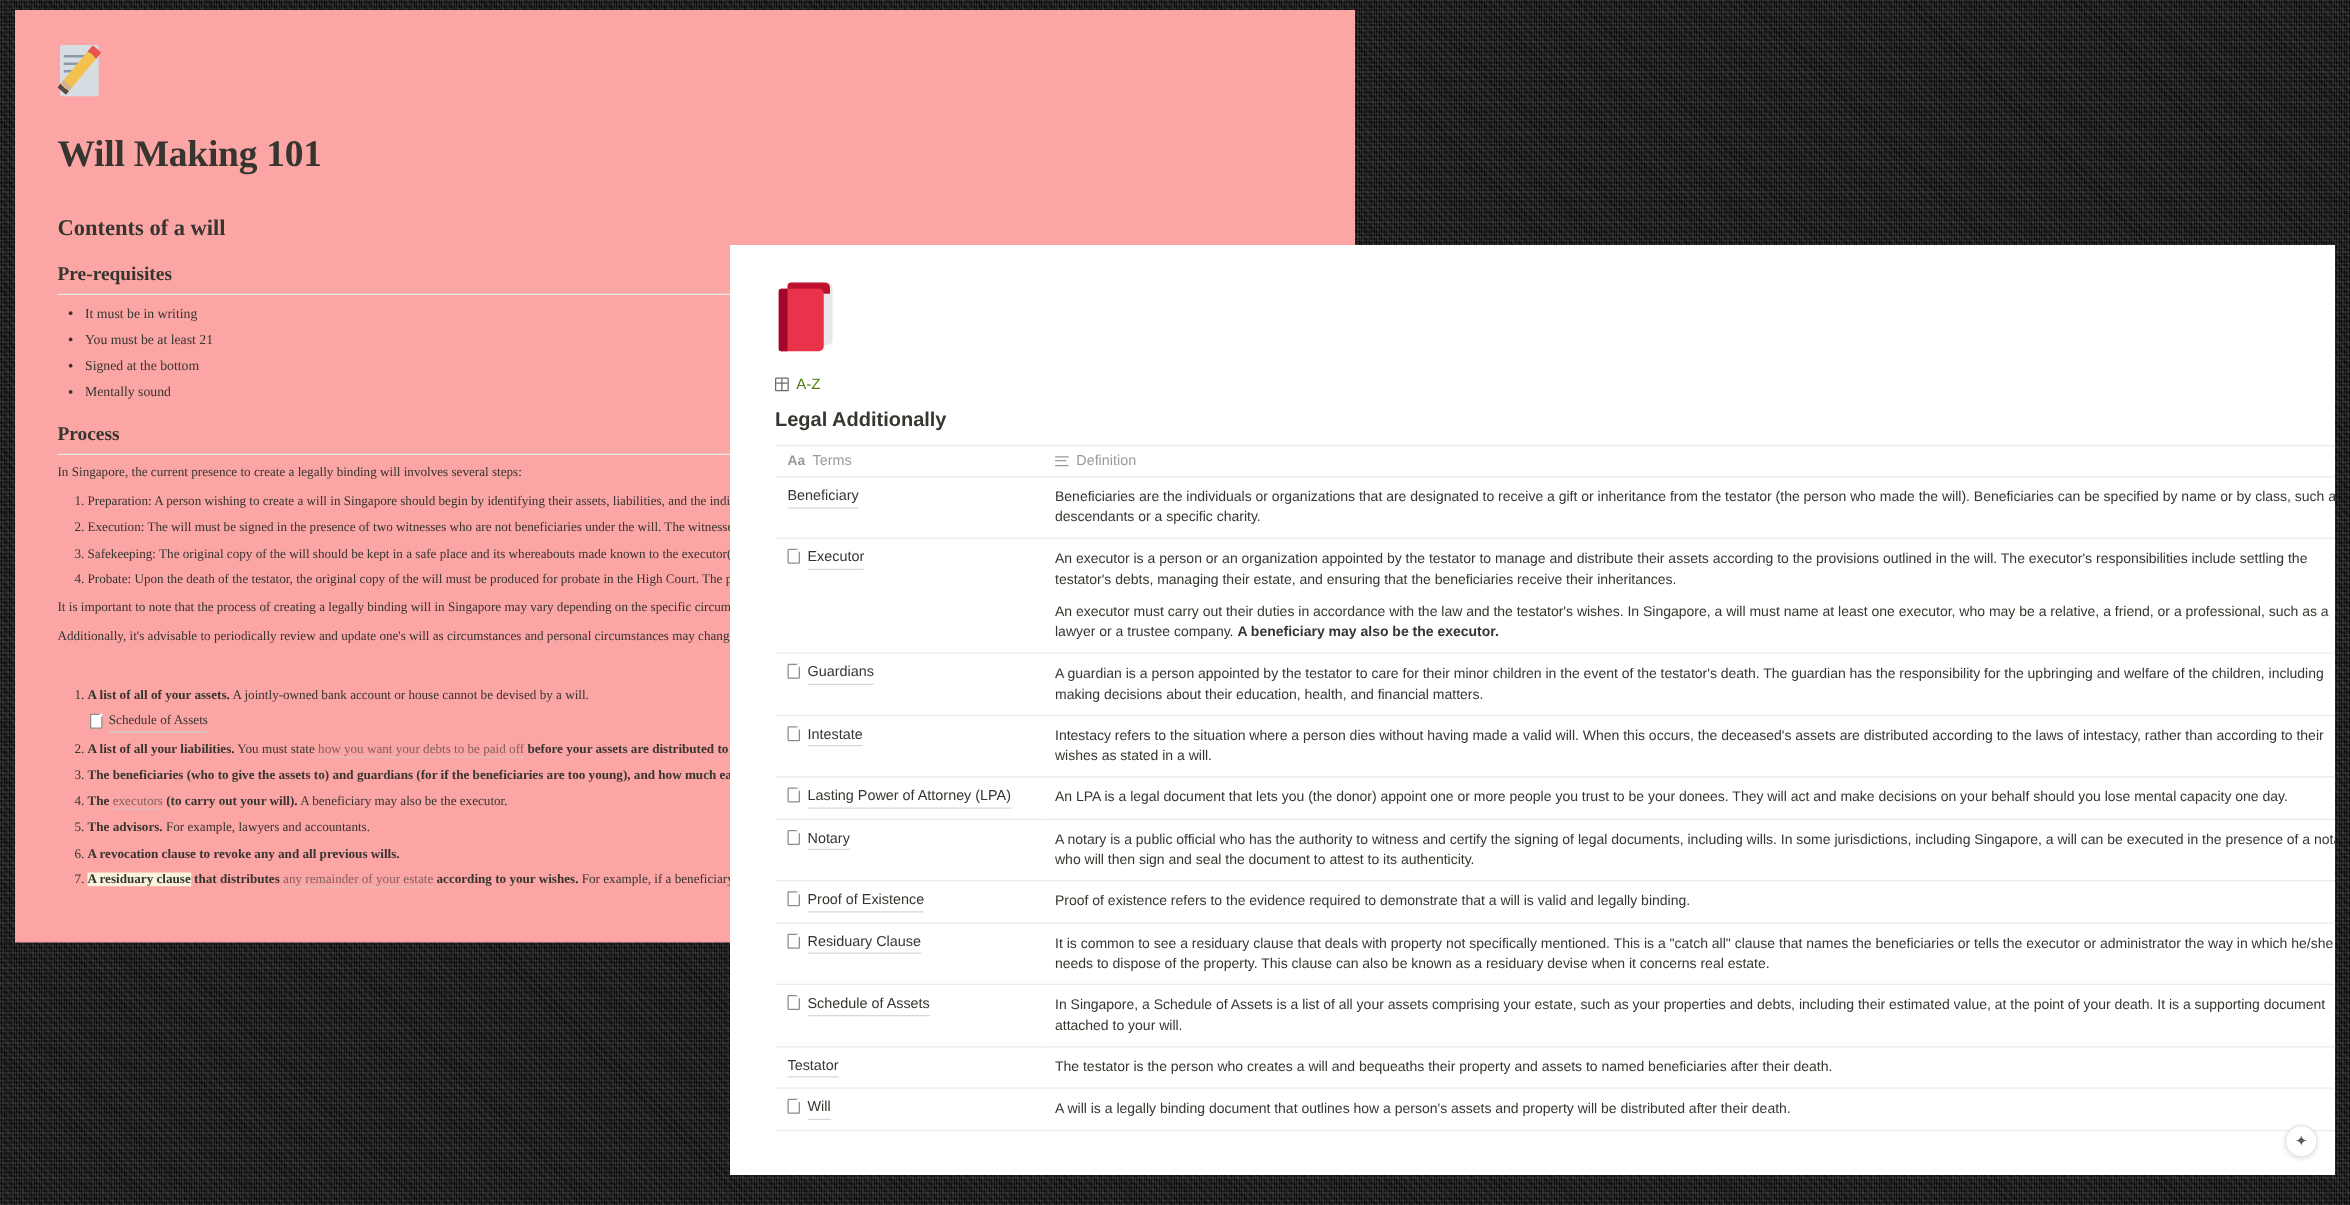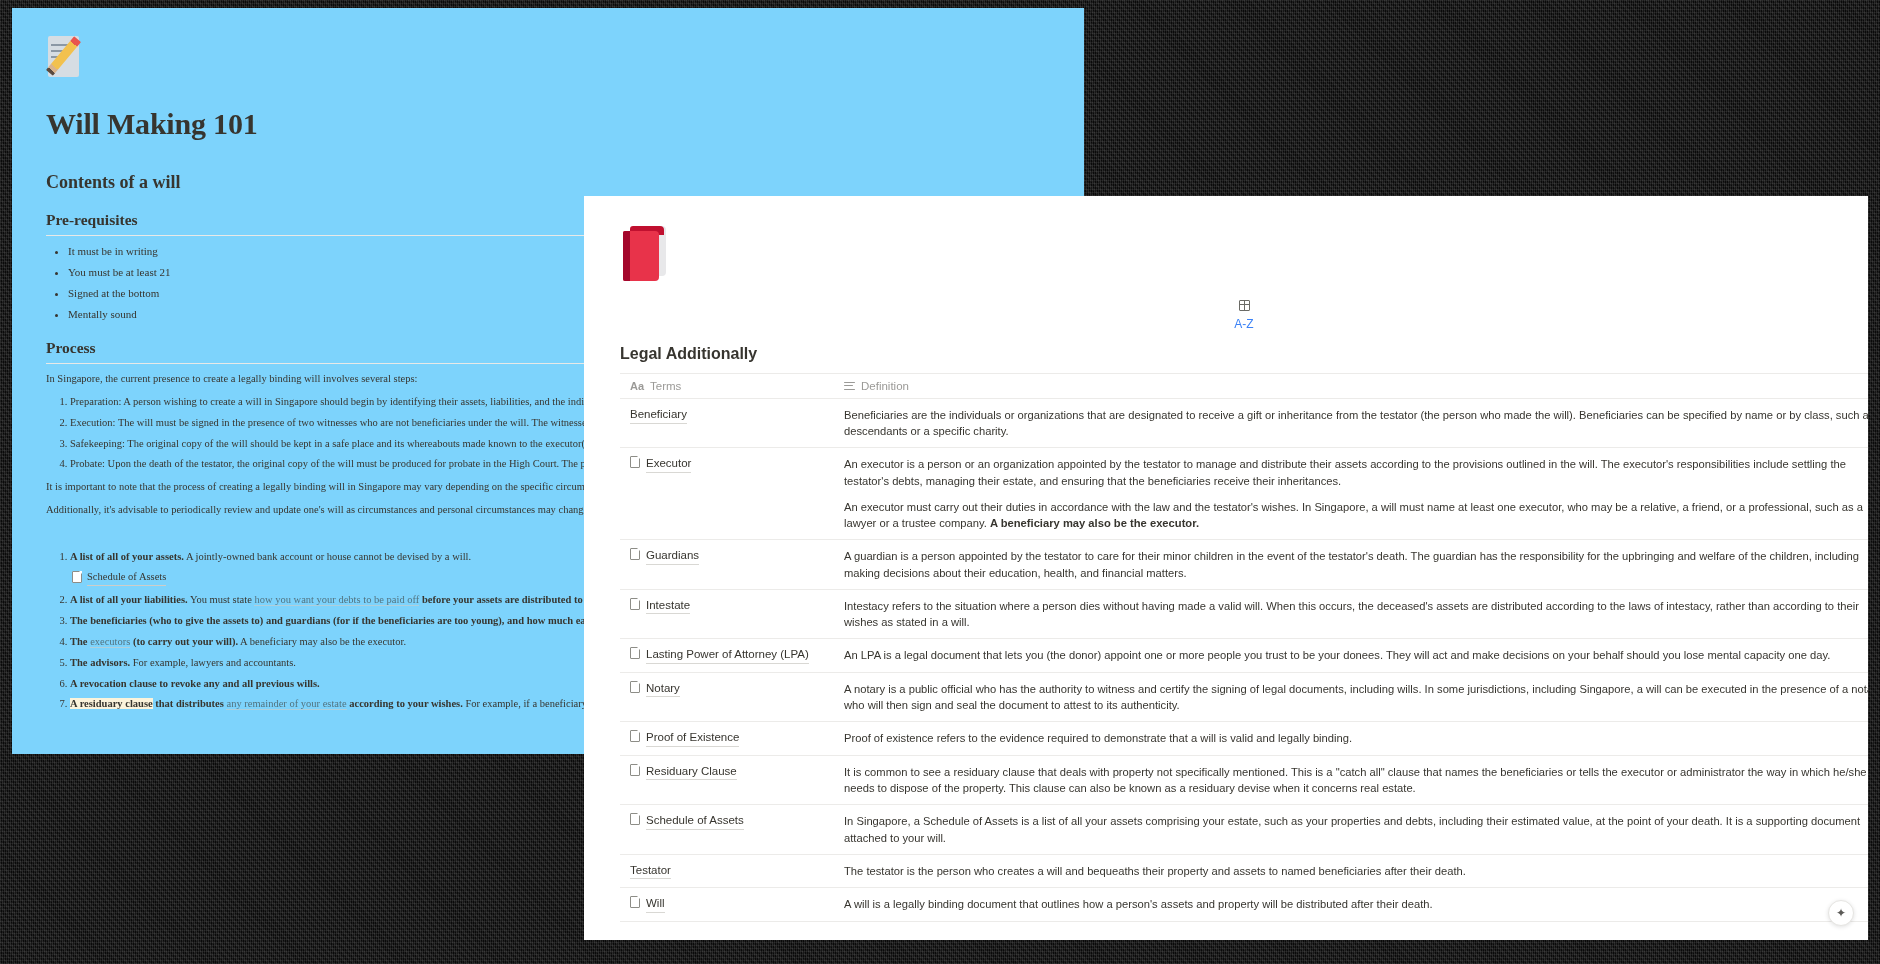--- a/index.html
+++ b/index.html
@@ -27,21 +27,21 @@
     z-index: 0;
   }
 
   
   .bg-window {
     position: absolute;
     left: 12px;
     top: 8px;
     width: 1072px;
     height: 746px;
-    background: #7dd3fc;
+    background: #fca5a5;
     z-index: 1;
     overflow: hidden;
     font-family: "Liberation Serif", serif;
     color: #37352f;
   }
   .bg-inner {
     padding: 26px 34px 0 34px;
   }
   .bg-emoji {
     font-size: 0px;
@@ -178,23 +178,22 @@
     font-weight: bold;
     letter-spacing: -0.6px;
     margin: 0 0 14px 0;
     color: #37352f;
   }
   .fg-crumb {
     display: flex;
     align-items: center;
     gap: 6px;
     font-size: 12px;
-    color: #3b82f6;
+    color: #4d7c0f;
     margin-bottom: 14px;
-    flex-direction: column;
   }
   .grid-ico {
     display: inline-block;
     width: 11px; height: 11px;
     border: 1.2px solid #6b6b66;
     border-radius: 1px;
     position: relative;
     box-sizing: border-box;
   }
   .grid-ico::before{

